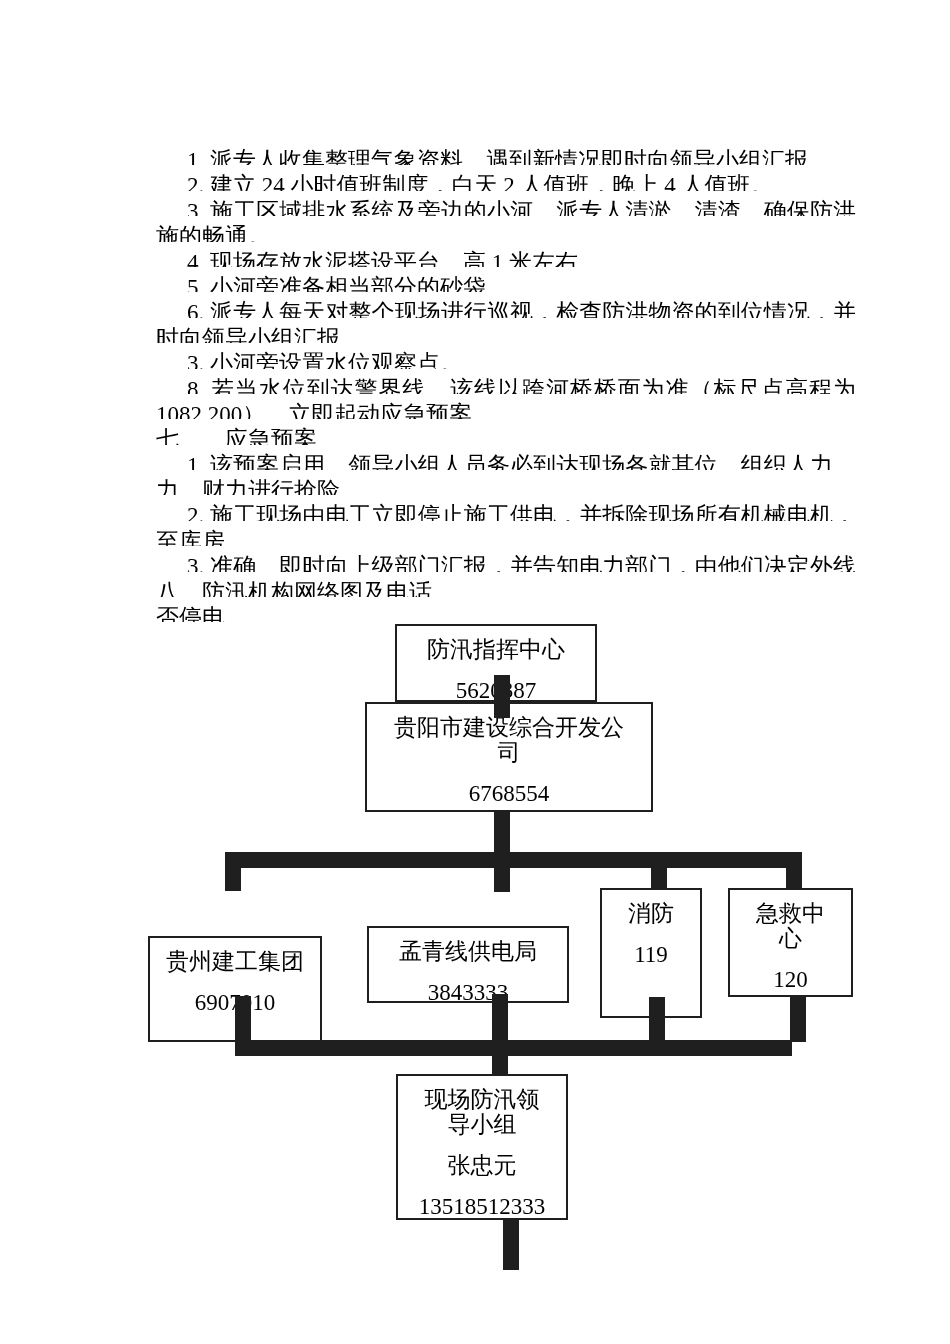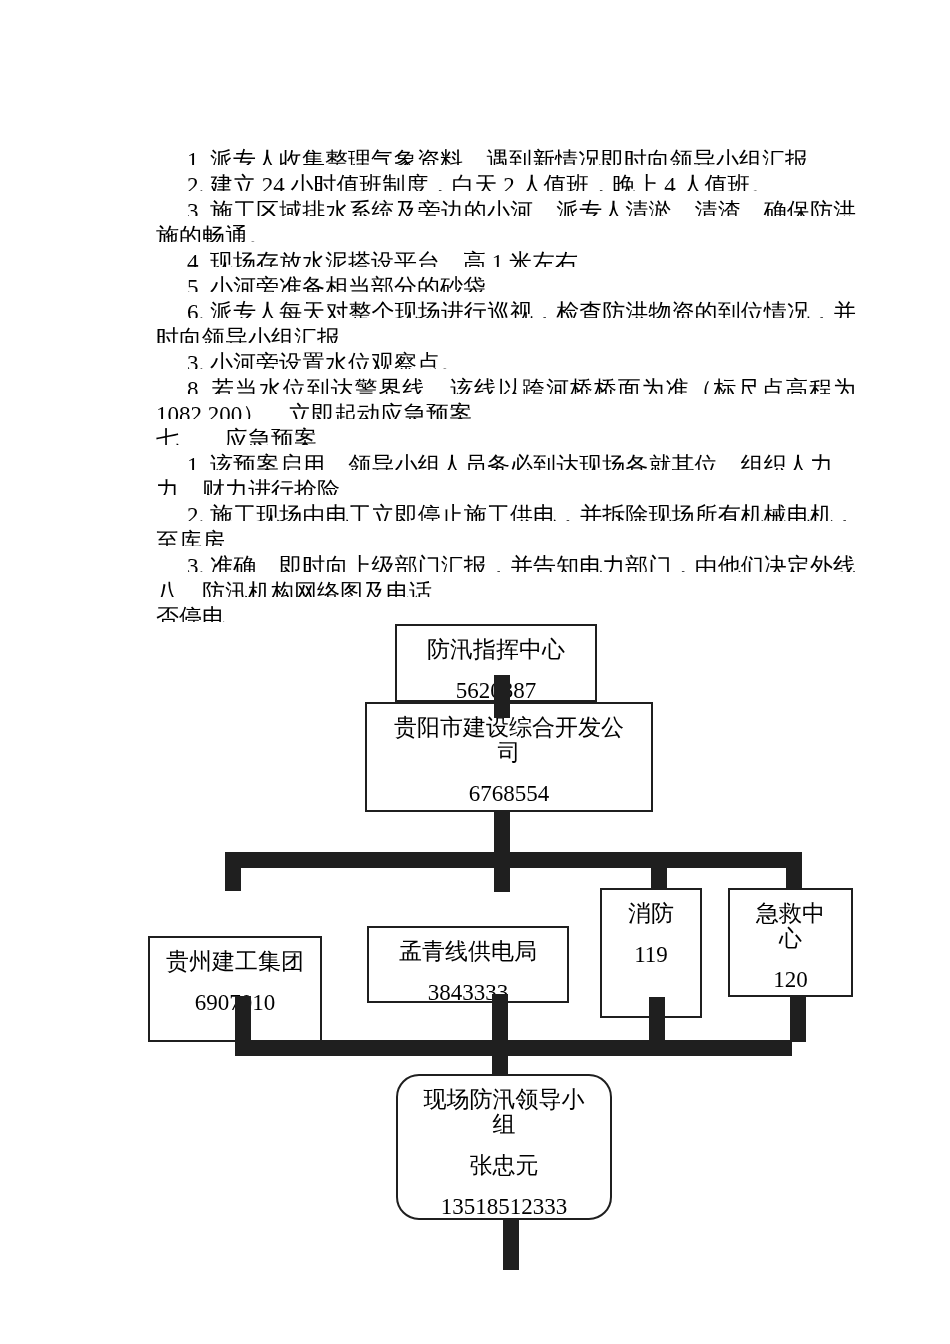--- a/index.html
+++ b/index.html
@@ -38,21 +38,21 @@
     font-size:23px;line-height:25px;
     padding-top:3px;
     overflow:hidden;
   }
   .node-a{left:379px;top:608px;width:202px;height:78px;}
   .node-b{left:349px;top:686px;width:288px;height:110px;}
   .node-c{left:132px;top:874px;width:174px;height:106px;margin-top:46px;}
   .node-d{left:351px;top:910px;width:202px;height:77px;}
   .node-e{left:584px;top:872px;width:102px;height:130px;}
   .node-f{left:712px;top:872px;width:125px;height:109px;}
-  .node-g{left:380px;top:1058px;width:216px;height:146px;border-radius:23px;}
+  .node-g{left:380px;top:1058px;width:172px;height:146px;}
   .cline{position:absolute;background:var(--line-color);}
 </style>
 </head>
 <body>
 
 <div class="page">
 
   <div class="body-text">
     <div class="line indent">1. 派专人收集整理气象资料，遇到新情况即时向领导小组汇报。</div>
     <div class="line indent">2. 建立 24 小时值班制度，白天 2 人值班，晚上 4 人值班。</div>

